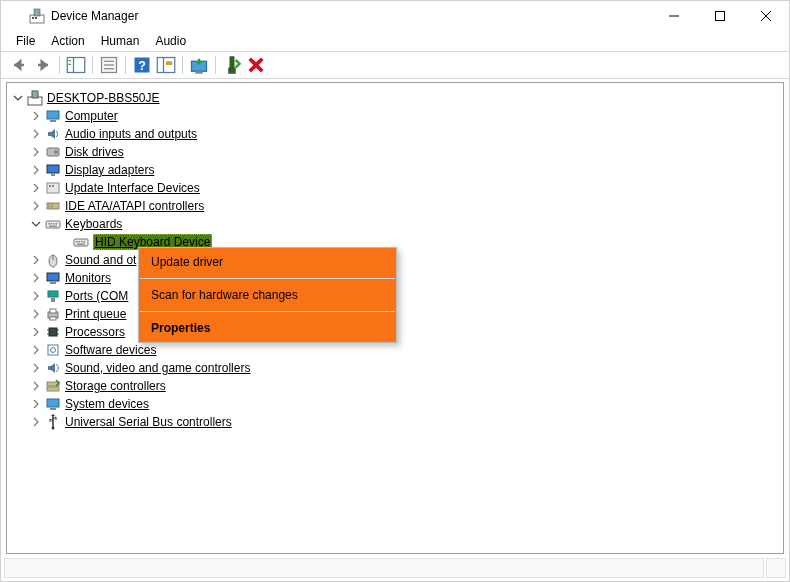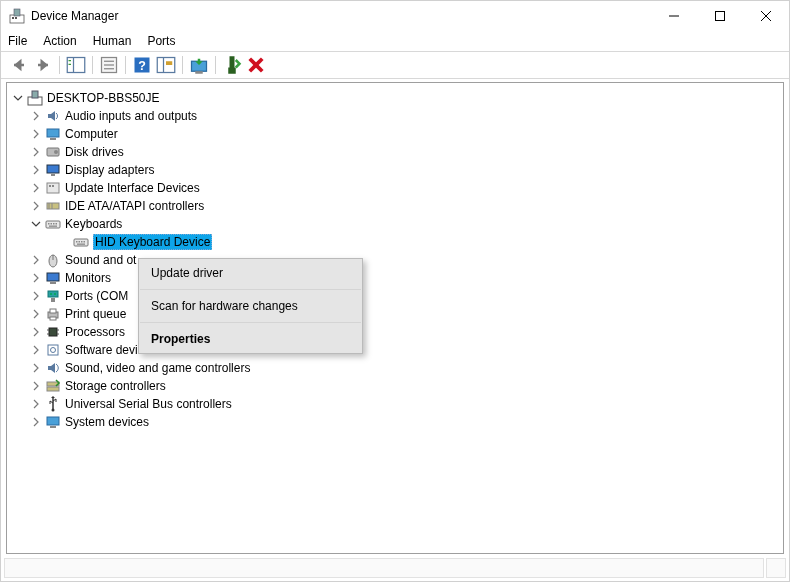--- a/index.html
+++ b/index.html
@@ -13,31 +13,33 @@
     height: 582px;
     overflow: hidden;
     border: 1px solid #d0d0d0;
   }
   
   .titlebar {
     height: 30px;
     display: flex;
     align-items: center;
     padding-left: 8px;
+    margin-left: 20px;
   }
   .titlebar .app-icon { width:16px; height:16px; margin-right:6px; }
   .titlebar .title-text { flex:1; font-size:12px; }
   .win-btns { display:flex; height:100%; }
   .win-btn {
     width:46px; display:flex; align-items:center; justify-content:center;
   }
   .win-btn svg { width:10px; height:10px; }
   
   .menubar {
     height:20px;
+    padding-left:8px;
     display:flex;
     align-items:center;
     gap:2px;
     font-size:12px;
   }
   .menubar span { padding:2px 7px; }
   
   .toolbar {
     height:28px;
     border-top:1px solid #d8d8d8;
@@ -50,44 +52,44 @@
   .tb-icon { width:20px; height:20px; display:flex; align-items:center; justify-content:center; }
   .tb-sep { width:1px; height:18px; background:#d0d0d0; margin:0 2px; }
   
   .tree-wrap {
     position:absolute;
     top:82px; left:6px; right:6px; bottom:28px;
     border:1px solid #9e9e9e;
     overflow:hidden;
     background:#fff;
   }
-  .tree { padding:6px 4px; }
+  .tree { padding:6px 4px;text-decoration:underline; }
   .row {
     display:flex; align-items:center; height:18px;
     white-space:nowrap;
   }
   .spacer { display:inline-block; }
   .chevron {
     width:14px; height:14px; display:flex; align-items:center; justify-content:center;
     color:#6a6a6a;
   }
   .chevron.none { visibility:hidden; }
   .dev-icon { width:16px; height:16px; margin:0 4px 0 2px; display:flex; align-items:center; justify-content:center; }
   .row-label { font-size:12px; }
   .row.selected .row-label {
-    background:#0ea5e9;
+    background:#4d7c0f;
     border:1px dotted #7aa7d6;
     padding:0 1px;
   }
   
   .context-menu {
     position:absolute;
-    left:138px; top:258px;
-    width:225px;
-    background:#e5e5e5;
+    left:138px; top:247px;
+    width:259px;
+    background:#f97316;
     border:1px solid #bababa;
     box-shadow:3px 3px 6px rgba(0,0,0,0.25);
   }
   .cm-item {
     padding:7px 12px;
     font-size:12px;
   }
   .cm-sep { height:1px; background:#d4d4d4; margin:2px 1px; }
   .cm-bold { font-weight:bold; }
   .highlight-box {
@@ -135,21 +137,21 @@
           <line x1="10" y1="0" x2="0" y2="10" stroke="#000" stroke-width="1"></line>
         </svg>
       </div>
   </div>
 </div>
 
 <div class="menubar">
   <span>File</span>
   <span>Action</span>
   <span>Human</span>
-  <span>Ports</span>
+  <span>Audio</span>
 </div>
 
 <div class="toolbar">
   <div class="tb-icon">
       <svg viewBox="0 0 16 16">
         <path d="M10 3 L4 8 L10 13 Z" fill="#7a7a7a"></path>
         <rect x="4" y="7" width="8" height="2" fill="#7a7a7a"></rect>
       </svg>
     </div>
   <div class="tb-icon">
@@ -233,40 +235,40 @@
       </div>
       <div class="row">
         <span class="spacer" style="width:18px"></span>
         <span class="chevron">
           <svg width="10" height="10" viewBox="0 0 10 10">
             <path d="M3 1 L7 5 L3 9" fill="none" stroke="#7a7a7a" stroke-width="1.2"></path>
           </svg>
         </span>
         <span class="dev-icon">
           <svg viewBox="0 0 16 16" width="16" height="16">
+            <rect x="2" y="3" width="12" height="8" fill="#4aa0d8" stroke="#2a6aa0"></rect>
+            <rect x="5" y="12" width="6" height="2" fill="#888"></rect>
+          </svg>
+        </span>
+        <span class="row-label">Computer</span>
+      </div>
+      <div class="row">
+        <span class="spacer" style="width:18px"></span>
+        <span class="chevron">
+          <svg width="10" height="10" viewBox="0 0 10 10">
+            <path d="M3 1 L7 5 L3 9" fill="none" stroke="#7a7a7a" stroke-width="1.2"></path>
+          </svg>
+        </span>
+        <span class="dev-icon">
+          <svg viewBox="0 0 16 16" width="16" height="16">
             <path d="M3 6h3l4-3v10l-4-3H3z" fill="#5a7aa0"></path>
             <path d="M11 5c2 1 2 5 0 6" fill="none" stroke="#5a7aa0"></path>
           </svg>
         </span>
         <span class="row-label">Audio inputs and outputs</span>
-      </div>
-      <div class="row">
-        <span class="spacer" style="width:18px"></span>
-        <span class="chevron">
-          <svg width="10" height="10" viewBox="0 0 10 10">
-            <path d="M3 1 L7 5 L3 9" fill="none" stroke="#7a7a7a" stroke-width="1.2"></path>
-          </svg>
-        </span>
-        <span class="dev-icon">
-          <svg viewBox="0 0 16 16" width="16" height="16">
-            <rect x="2" y="3" width="12" height="8" fill="#4aa0d8" stroke="#2a6aa0"></rect>
-            <rect x="5" y="12" width="6" height="2" fill="#888"></rect>
-          </svg>
-        </span>
-        <span class="row-label">Computer</span>
       </div>
       <div class="row">
         <span class="spacer" style="width:18px"></span>
         <span class="chevron">
           <svg width="10" height="10" viewBox="0 0 10 10">
             <path d="M3 1 L7 5 L3 9" fill="none" stroke="#7a7a7a" stroke-width="1.2"></path>
           </svg>
         </span>
         <span class="dev-icon">
           <svg viewBox="0 0 16 16" width="16" height="16">
@@ -486,43 +488,43 @@
       </div>
       <div class="row">
         <span class="spacer" style="width:18px"></span>
         <span class="chevron">
           <svg width="10" height="10" viewBox="0 0 10 10">
             <path d="M3 1 L7 5 L3 9" fill="none" stroke="#7a7a7a" stroke-width="1.2"></path>
           </svg>
         </span>
         <span class="dev-icon">
           <svg viewBox="0 0 16 16" width="16" height="16">
+            <rect x="2" y="3" width="12" height="8" fill="#4aa0d8" stroke="#2a6aa0"></rect>
+            <rect x="5" y="12" width="6" height="2" fill="#888"></rect>
+          </svg>
+        </span>
+        <span class="row-label">System devices</span>
+      </div>
+      <div class="row">
+        <span class="spacer" style="width:18px"></span>
+        <span class="chevron">
+          <svg width="10" height="10" viewBox="0 0 10 10">
+            <path d="M3 1 L7 5 L3 9" fill="none" stroke="#7a7a7a" stroke-width="1.2"></path>
+          </svg>
+        </span>
+        <span class="dev-icon">
+          <svg viewBox="0 0 16 16" width="16" height="16">
             <path d="M8 1v12" stroke="#333" stroke-width="1.5"></path>
             <circle cx="8" cy="14" r="1.5" fill="#333"></circle>
             <path d="M8 5l3-2v3" fill="none" stroke="#333"></path>
             <path d="M8 7l-3-2v3" fill="none" stroke="#333"></path>
             <path d="M6 2h4l-2-2z" fill="#333"></path>
           </svg>
         </span>
         <span class="row-label">Universal Serial Bus controllers</span>
-      </div>
-      <div class="row">
-        <span class="spacer" style="width:18px"></span>
-        <span class="chevron">
-          <svg width="10" height="10" viewBox="0 0 10 10">
-            <path d="M3 1 L7 5 L3 9" fill="none" stroke="#7a7a7a" stroke-width="1.2"></path>
-          </svg>
-        </span>
-        <span class="dev-icon">
-          <svg viewBox="0 0 16 16" width="16" height="16">
-            <rect x="2" y="3" width="12" height="8" fill="#4aa0d8" stroke="#2a6aa0"></rect>
-            <rect x="5" y="12" width="6" height="2" fill="#888"></rect>
-          </svg>
-        </span>
-        <span class="row-label">System devices</span>
       </div>
     </div>
 </div>
 
 <div class="context-menu">
   <div class="cm-item">Update driver</div>
   <div class="cm-sep"></div>
   <div class="cm-item">Scan for hardware changes</div>
   <div class="cm-sep"></div>
   <div class="cm-item cm-bold">Properties</div>

